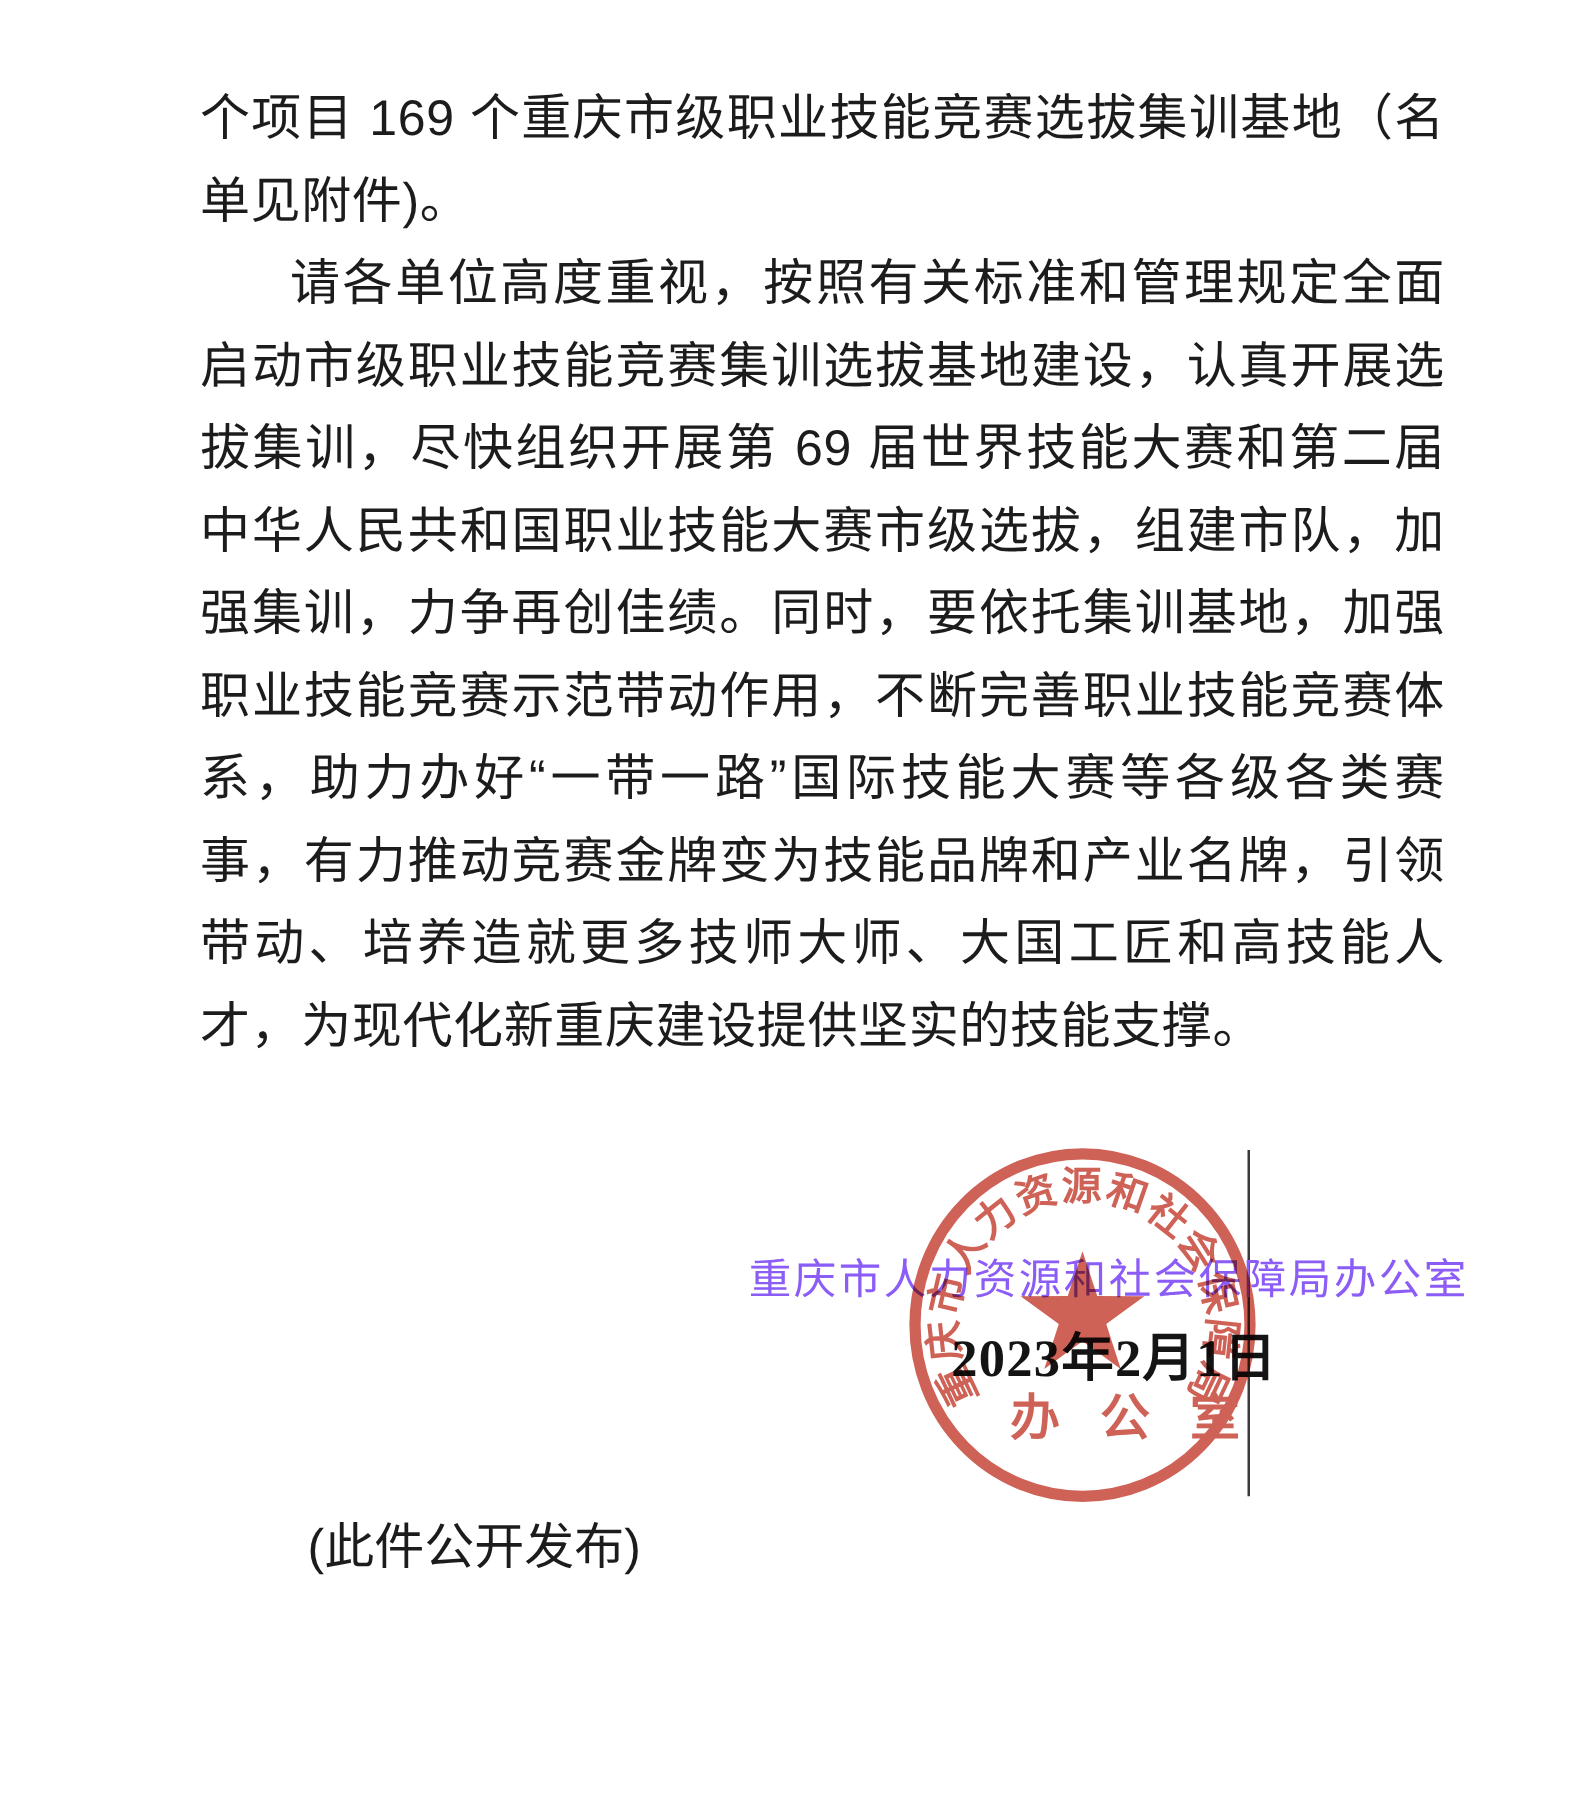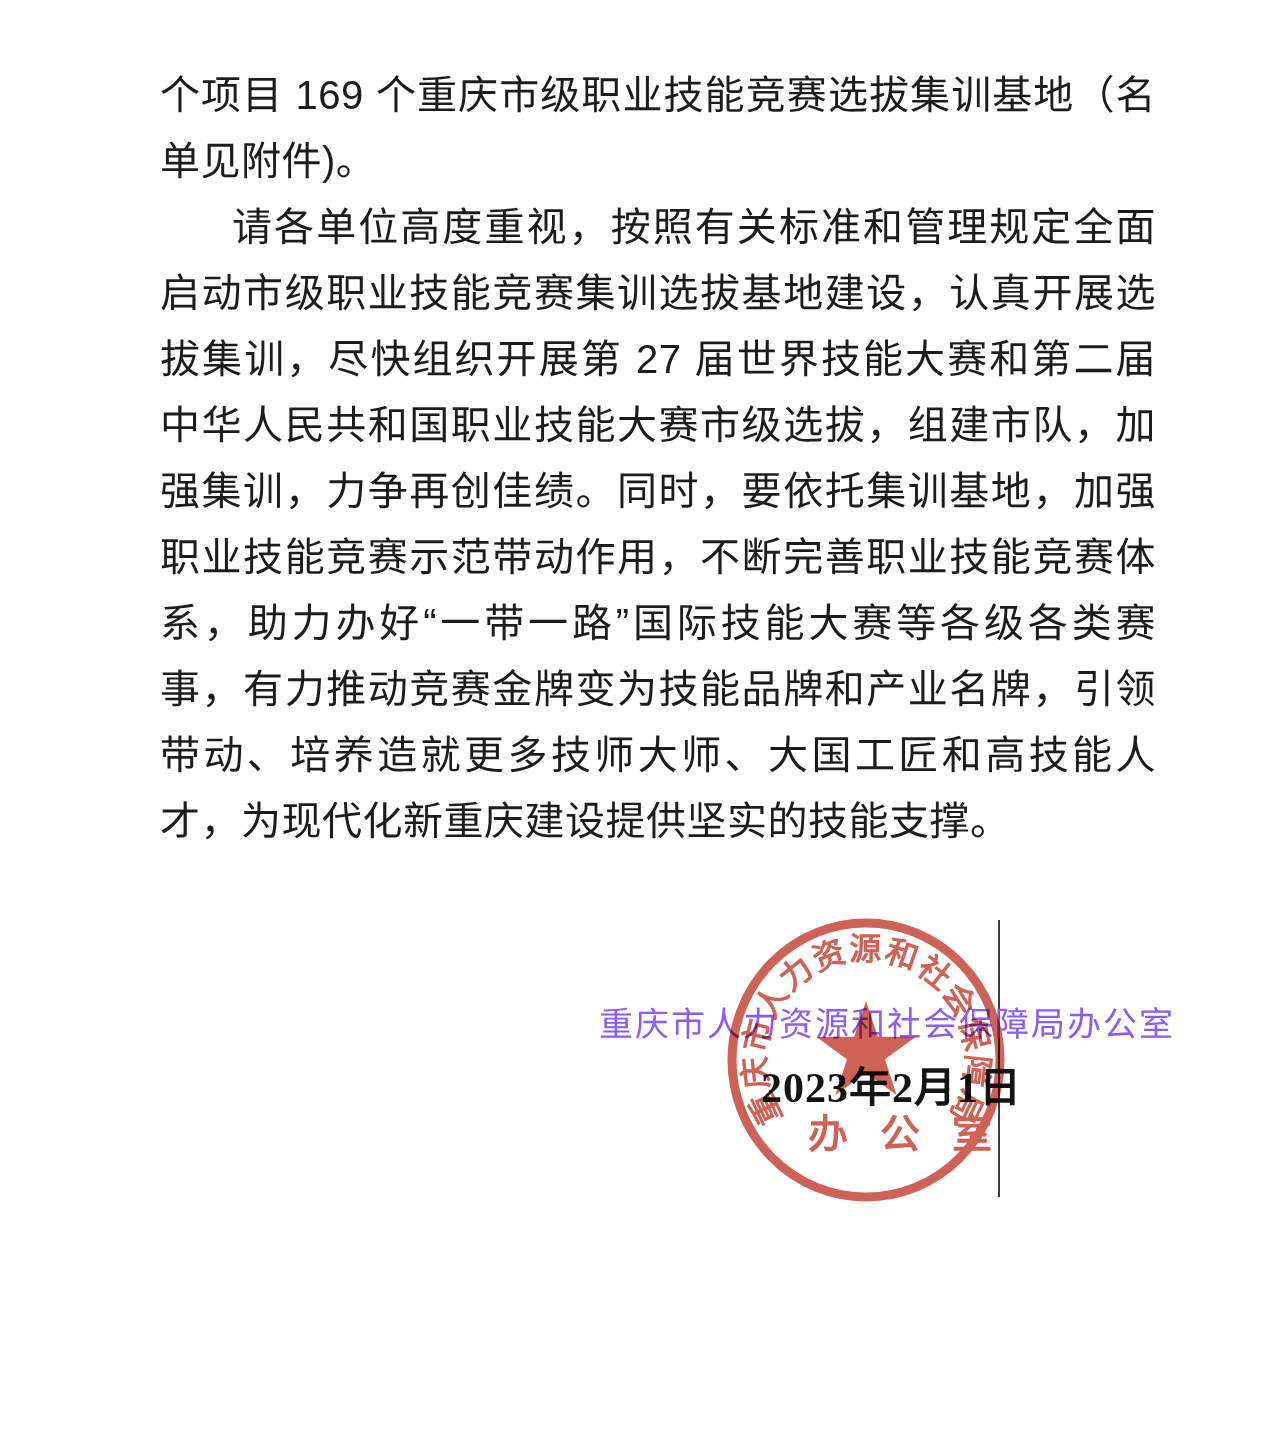--- a/index.html
+++ b/index.html
@@ -70,21 +70,21 @@
     z-index:2;
   }
 </style>
 </head>
 <body>
 
 <div class="page">
 
   <div class="body-text">
     <p>个项目 169 个重庆市级职业技能竞赛选拔集训基地（名单见附件)。</p>
-    <p class="indented">请各单位高度重视，按照有关标准和管理规定全面启动市级职业技能竞赛集训选拔基地建设，认真开展选拔集训，尽快组织开展第 27 届世界技能大赛和第二届中华人民共和国职业技能大赛市级选拔，组建市队，加强集训，力争再创佳绩。同时，要依托集训基地，加强职业技能竞赛示范带动作用，不断完善职业技能竞赛体系，助力办好“一带一路”国际技能大赛等各级各类赛事，有力推动竞赛金牌变为技能品牌和产业名牌，引领带动、培养造就更多技师大师、大国工匠和高技能人才，为现代化新重庆建设提供坚实的技能支撑。</p>
+    <p class="indented">请各单位高度重视，按照有关标准和管理规定全面启动市级职业技能竞赛集训选拔基地建设，认真开展选拔集训，尽快组织开展第 69 届世界技能大赛和第二届中华人民共和国职业技能大赛市级选拔，组建市队，加强集训，力争再创佳绩。同时，要依托集训基地，加强职业技能竞赛示范带动作用，不断完善职业技能竞赛体系，助力办好“一带一路”国际技能大赛等各级各类赛事，有力推动竞赛金牌变为技能品牌和产业名牌，引领带动、培养造就更多技师大师、大国工匠和高技能人才，为现代化新重庆建设提供坚实的技能支撑。</p>
   </div>
 
 
   <div class="scan-line"></div>
 
   <div class="signature-line">重庆市人力资源和社会保障局办公室</div>
 
   <div class="date-line">2023年2月1日</div>
 
   <svg class="seal-svg" viewBox="0 0 1269 1440" xmlns="http://www.w3.org/2000/svg">
@@ -92,14 +92,15 @@
       <path id="sealArc" d="M 784.1 1117.4 A 100 100 0 1 1 947.9 1117.4" fill="none"></path>
     </defs>
     <ellipse cx="866" cy="1060" rx="134" ry="137" fill="none" stroke="#c94c40" stroke-width="9"></ellipse>
     <polygon points="866,1001 877.8,1036.8 915.5,1036.9 885,1059.2 896.6,1095.1 866,1073 835.4,1095.1 847,1059.2 816.5,1036.9 854.2,1036.8" fill="#c94c40"></polygon>
     <text font-family="Liberation Serif,serif" font-size="32" font-weight="600" letter-spacing="1.5" fill="#c94c40">
       <textPath href="#sealArc" startOffset="0">重庆市人力资源和社会保障局</textPath>
     </text>
     <text x="808" y="1148" font-family="Liberation Serif,serif" font-size="40" font-weight="600" letter-spacing="32" fill="#c94c40">办公室</text>
   </svg>
 
+  <div class="publish-line">(此件公开发布)</div>
 
 </div>
 
 </body></html>

